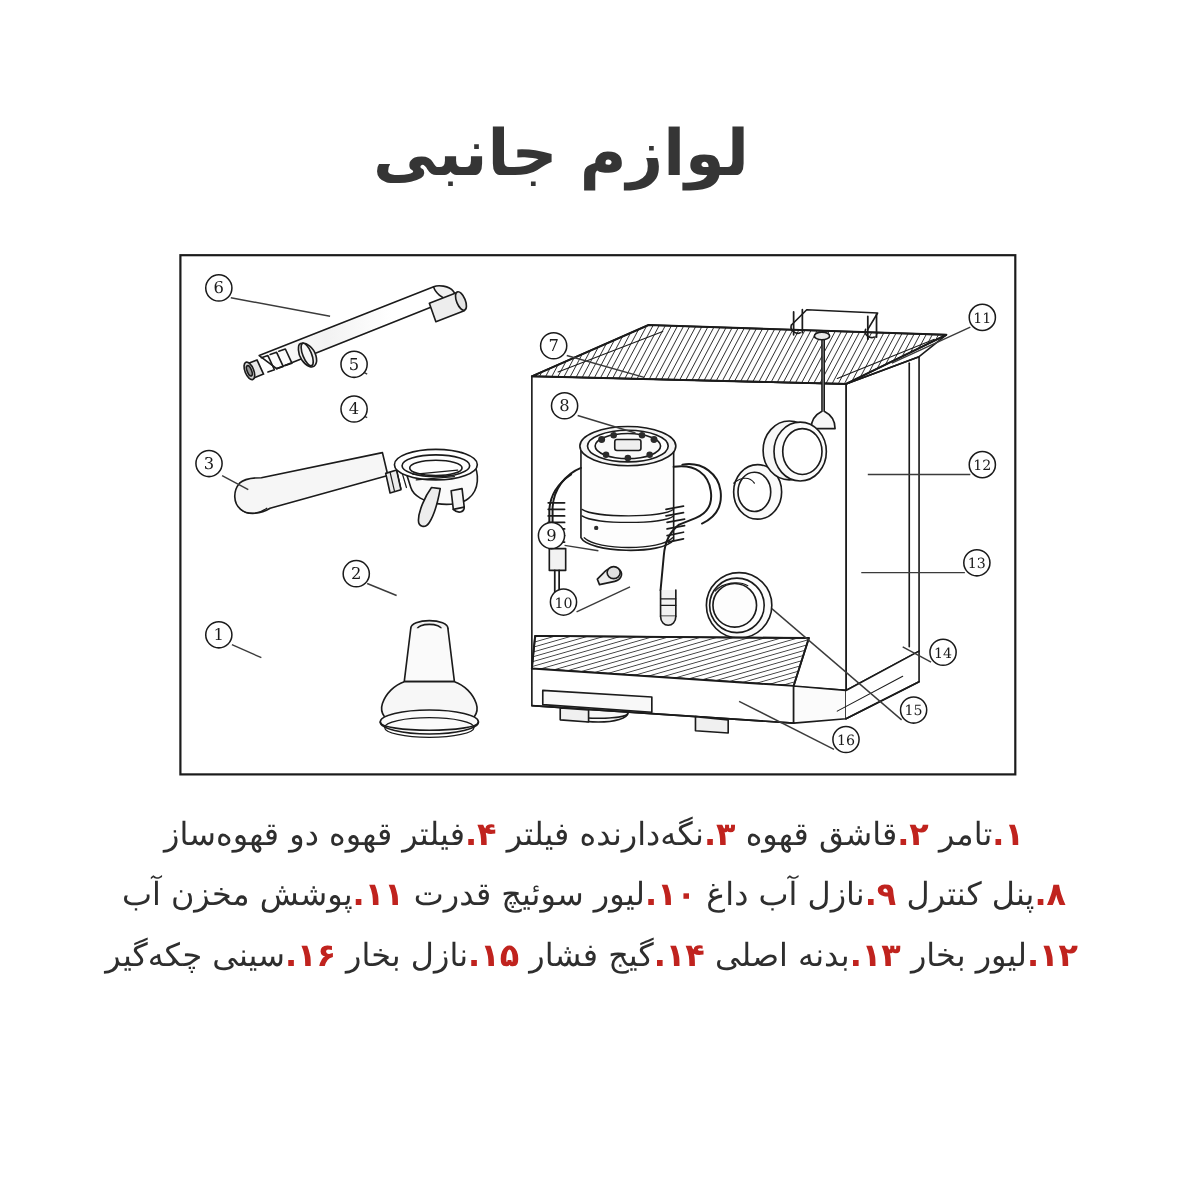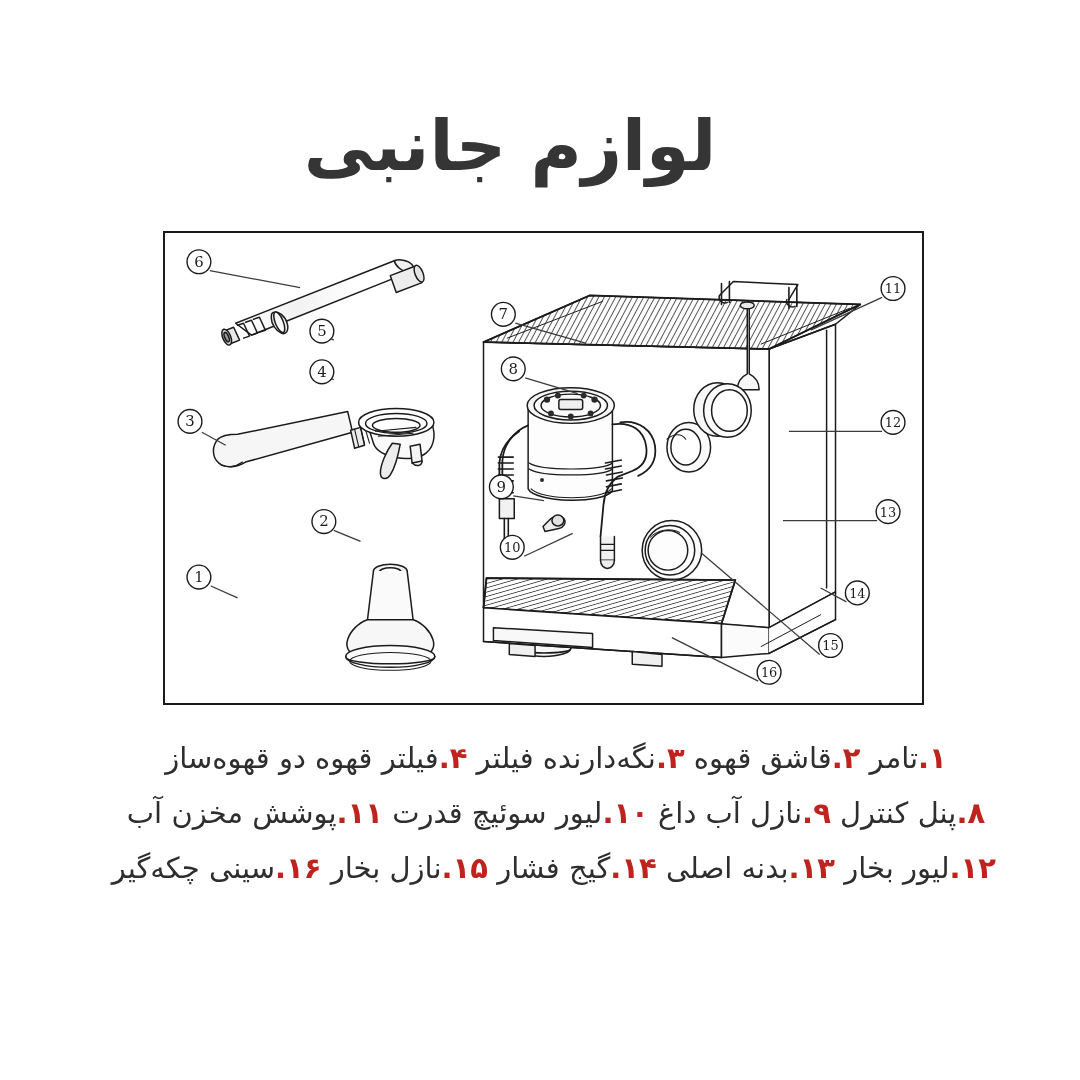--- a/index.html
+++ b/index.html
@@ -15,21 +15,21 @@
     font-family: "DejaVu Sans", "Liberation Sans", sans-serif;
   }
 
   
   .page-title {
     position: absolute;
     top: 108px;
     left: 0;
     width: 1020px;
     text-align: center;
-    font-size: 70px;
+    font-size: 58px;
     font-weight: bold;
     color: #353535;
     letter-spacing: 0px;
     line-height: 1.1;
     direction: rtl;
   }
 
   
   .diagram-frame {
     position: absolute;
@@ -51,21 +51,20 @@
   }
 
   
   .captions {
     position: absolute;
     left: 100px;
     top: 731px;
     width: 880px;
     direction: rtl;
     text-align: center;
-    margin-left: 16px;
   }
   .caption-line {
     font-size: 29px;
     line-height: 55px;
     color: #2e2e2e;
     white-space: nowrap;
     direction: rtl;
     unicode-bidi: plaintext;
     font-weight: 500;
   }

